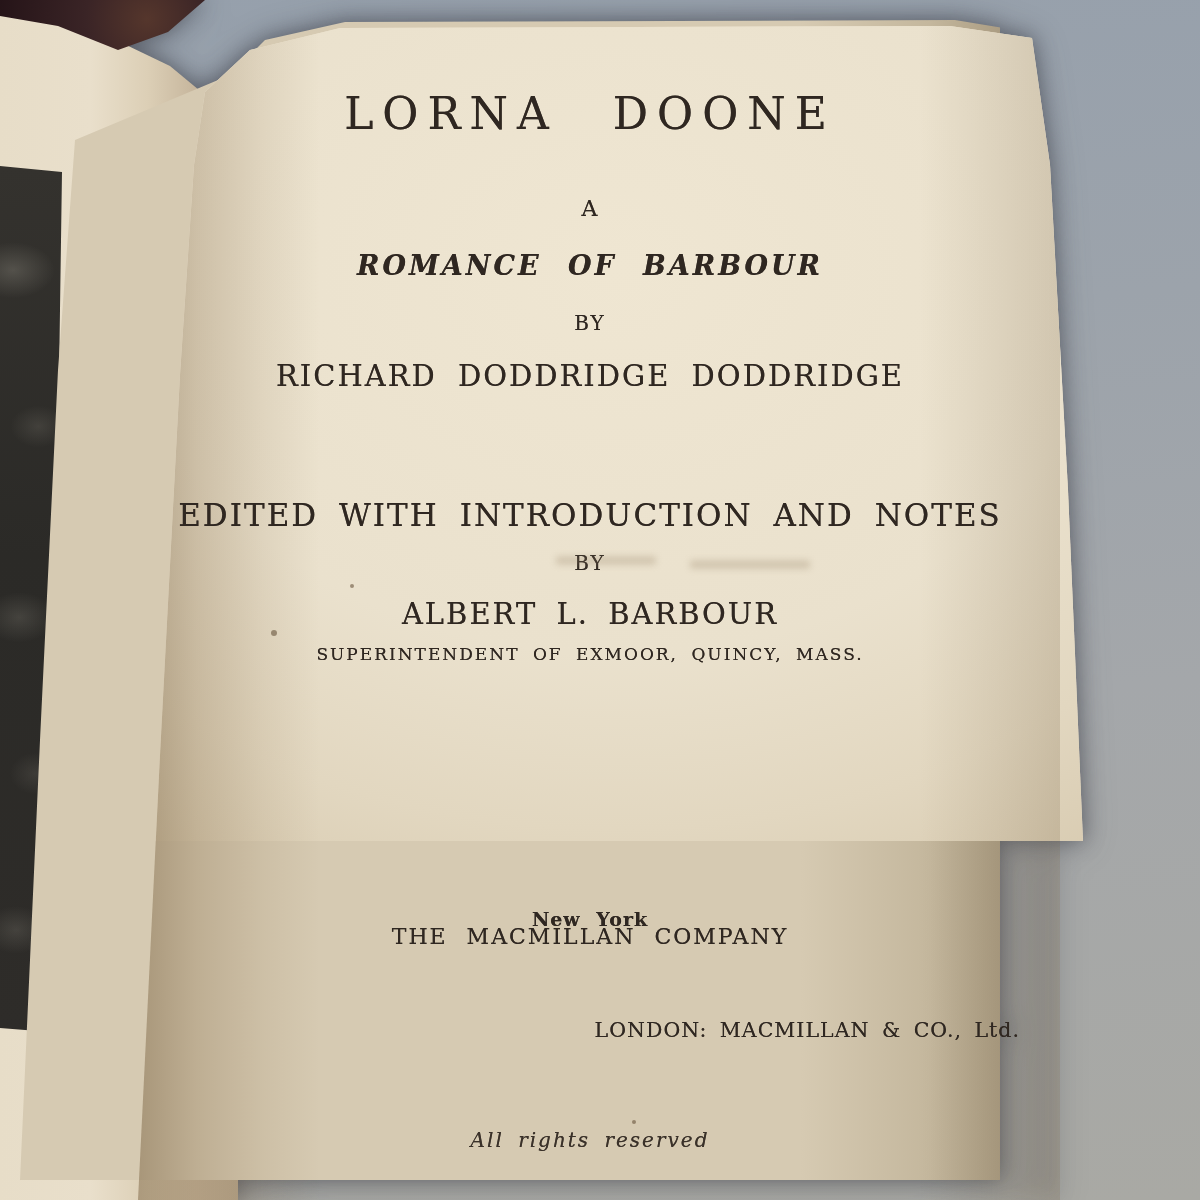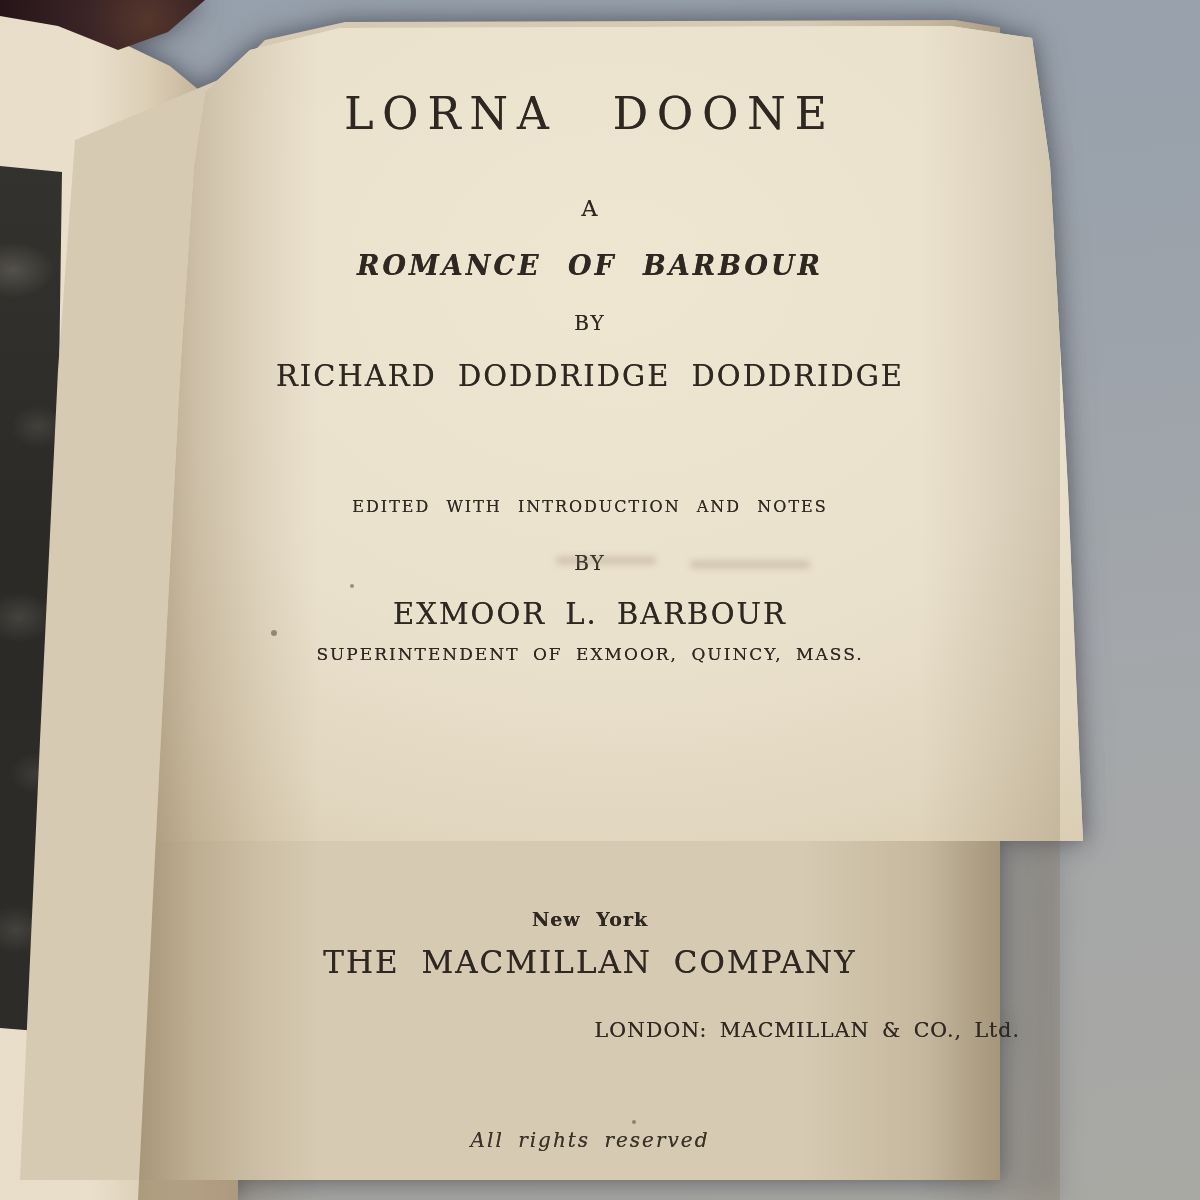--- a/index.html
+++ b/index.html
@@ -72,26 +72,26 @@
     position:absolute;right:60px;top:0;width:140px;height:1200px;
     background:linear-gradient(270deg,rgba(120,100,70,.22) 0%,rgba(120,100,70,0) 100%);
   }
 
   .tp-line{position:absolute;left:160px;width:860px;text-align:center;white-space:nowrap;}
   .tp-title{top:88px;font-size:44px;letter-spacing:9px;word-spacing:32px;font-weight:500;}
   .tp-a{top:196px;font-size:22px;letter-spacing:1px;}
   .tp-subtitle{top:250px;font-size:27px;font-style:italic;font-weight:bold;letter-spacing:3px;word-spacing:14px;}
   .tp-by1{top:311px;font-size:20px;letter-spacing:2px;}
   .tp-author{top:359px;font-size:29px;letter-spacing:2px;word-spacing:10px;}
-  .tp-edited{top:497px;font-size:16px;letter-spacing:2px;word-spacing:9px;font-weight:500;}
+  .tp-edited{top:497px;font-size:31px;letter-spacing:2px;word-spacing:9px;font-weight:500;}
   .tp-by2{top:551px;font-size:20px;letter-spacing:2px;}
   .tp-editor{top:597px;font-size:29px;letter-spacing:2px;word-spacing:8px;}
   .tp-editor-title{top:644px;font-size:17px;letter-spacing:2px;word-spacing:6px;font-weight:500;}
   .tp-city{top:908px;font-size:19px;font-weight:bold;letter-spacing:1px;word-spacing:8px;}
-  .tp-publisher{top:944px;font-size:31px;letter-spacing:2px;word-spacing:10px;}
+  .tp-publisher{top:924px;font-size:22px;letter-spacing:2px;word-spacing:10px;}
   .tp-london{top:1018px;font-size:20.5px;letter-spacing:1px;word-spacing:5px;font-variant:small-caps;text-align:right;}
   .tp-london-txt{font-variant:normal;}
   .tp-year{top:1061px;font-size:31px;letter-spacing:2px;}
   .tp-rights{top:1128px;font-size:20px;font-style:italic;letter-spacing:2px;word-spacing:6px;color:#3a3129;}
 
   
   .tp-line,.caption{text-shadow:0 0 .6px rgba(47,39,33,.75);}
 
   
   .ghost{position:absolute;background:rgba(150,130,100,.28);filter:blur(3px);border-radius:3px;}
@@ -128,21 +128,21 @@
       <div class="tp-line tp-subtitle">ROMANCE OF BARBOUR</div>
 
       <div class="tp-line tp-by1">BY</div>
 
       <div class="tp-line tp-author">RICHARD DODDRIDGE DODDRIDGE</div>
 
       <div class="tp-line tp-edited">EDITED WITH INTRODUCTION AND NOTES</div>
 
       <div class="tp-line tp-by2">BY</div>
 
-      <div class="tp-line tp-editor">EXMOOR L. BARBOUR</div>
+      <div class="tp-line tp-editor">ALBERT L. BARBOUR</div>
 
       <div class="tp-line tp-editor-title">SUPERINTENDENT OF EXMOOR, QUINCY, MASS.</div>
 
       <div class="tp-line tp-city">New York</div>
 
       <div class="tp-line tp-publisher">THE MACMILLAN COMPANY</div>
 
       <div class="tp-line tp-london"><span class="tp-london-txt">LONDON: MACMILLAN &amp; CO., Ltd.</span></div>
 
 

